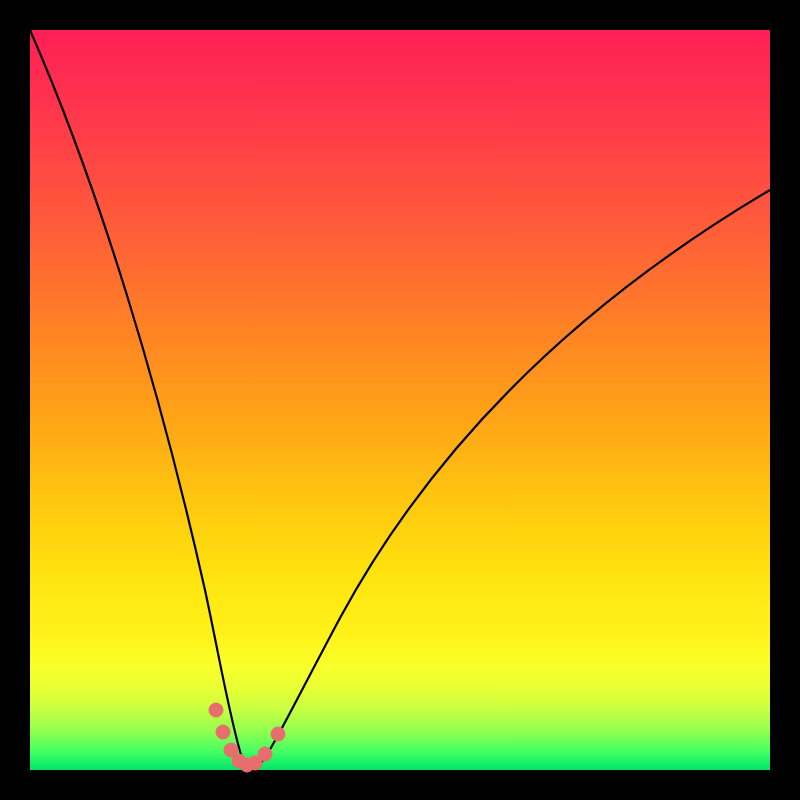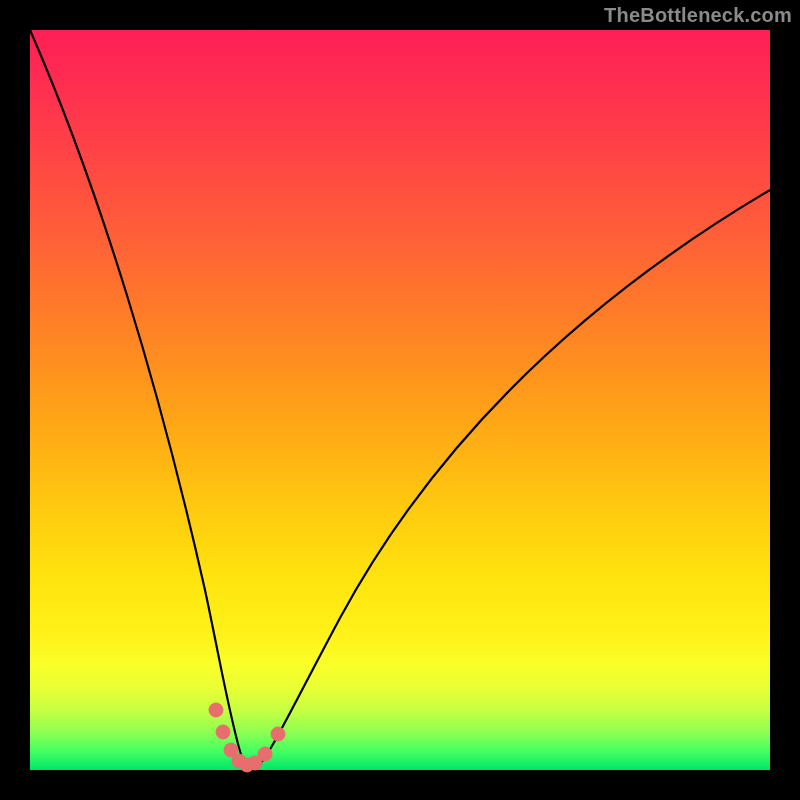--- a/index.html
+++ b/index.html
@@ -84,14 +84,13 @@
         <circle cx="209" cy="731" r="7"></circle>
         <circle cx="217" cy="735" r="7"></circle>
         <circle cx="225" cy="733" r="7"></circle>
         <circle cx="235" cy="724" r="7"></circle>
         <circle cx="248" cy="704" r="7"></circle>
       </g>
     </svg>
 
   </div>
 
-  <div class="watermark">TheBottleneck.com</div>
 </div>
 
 </body></html>

